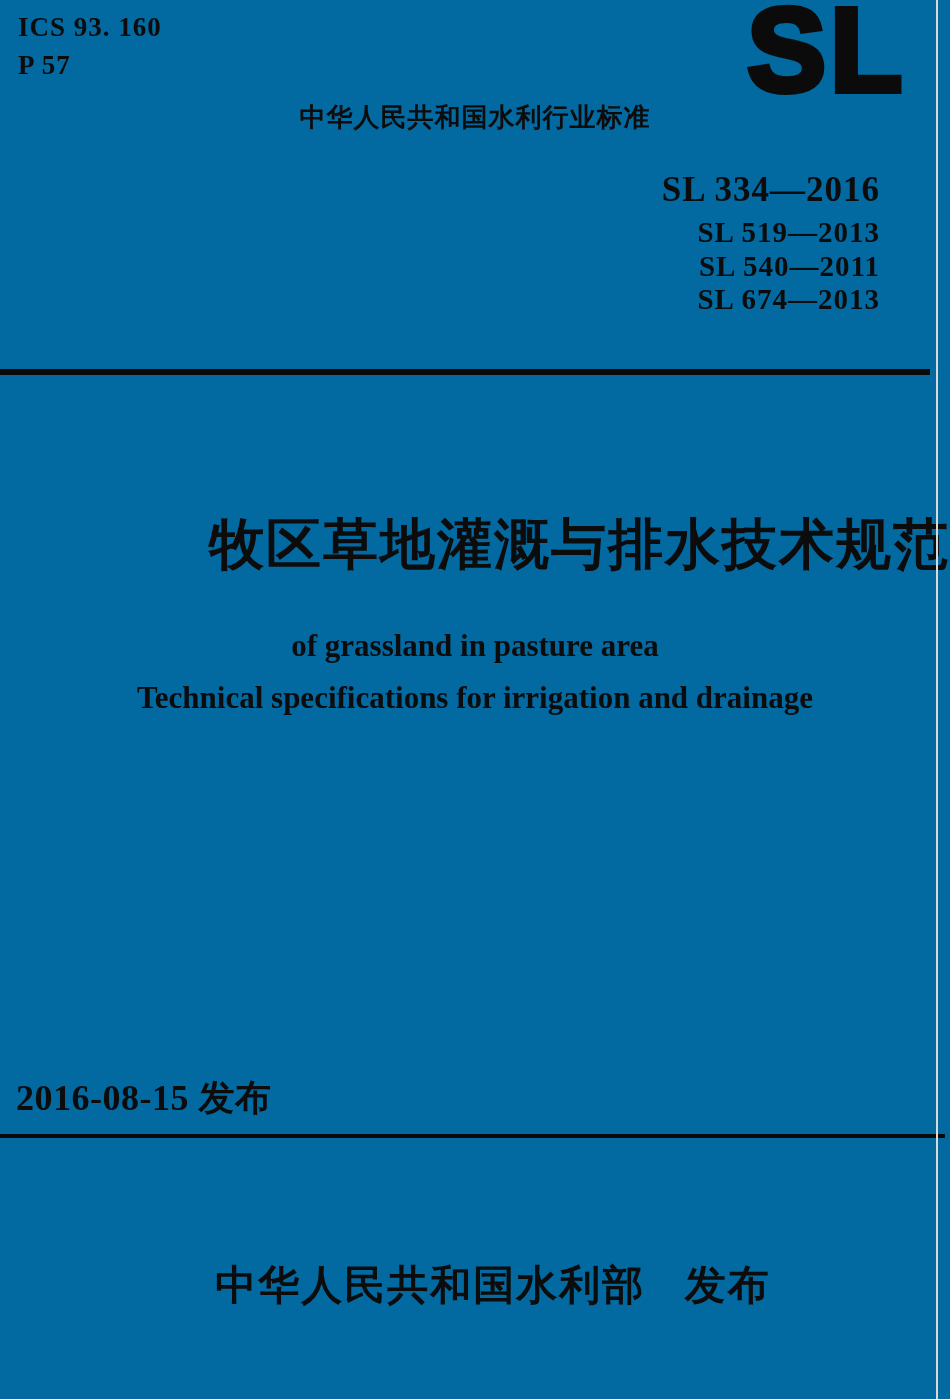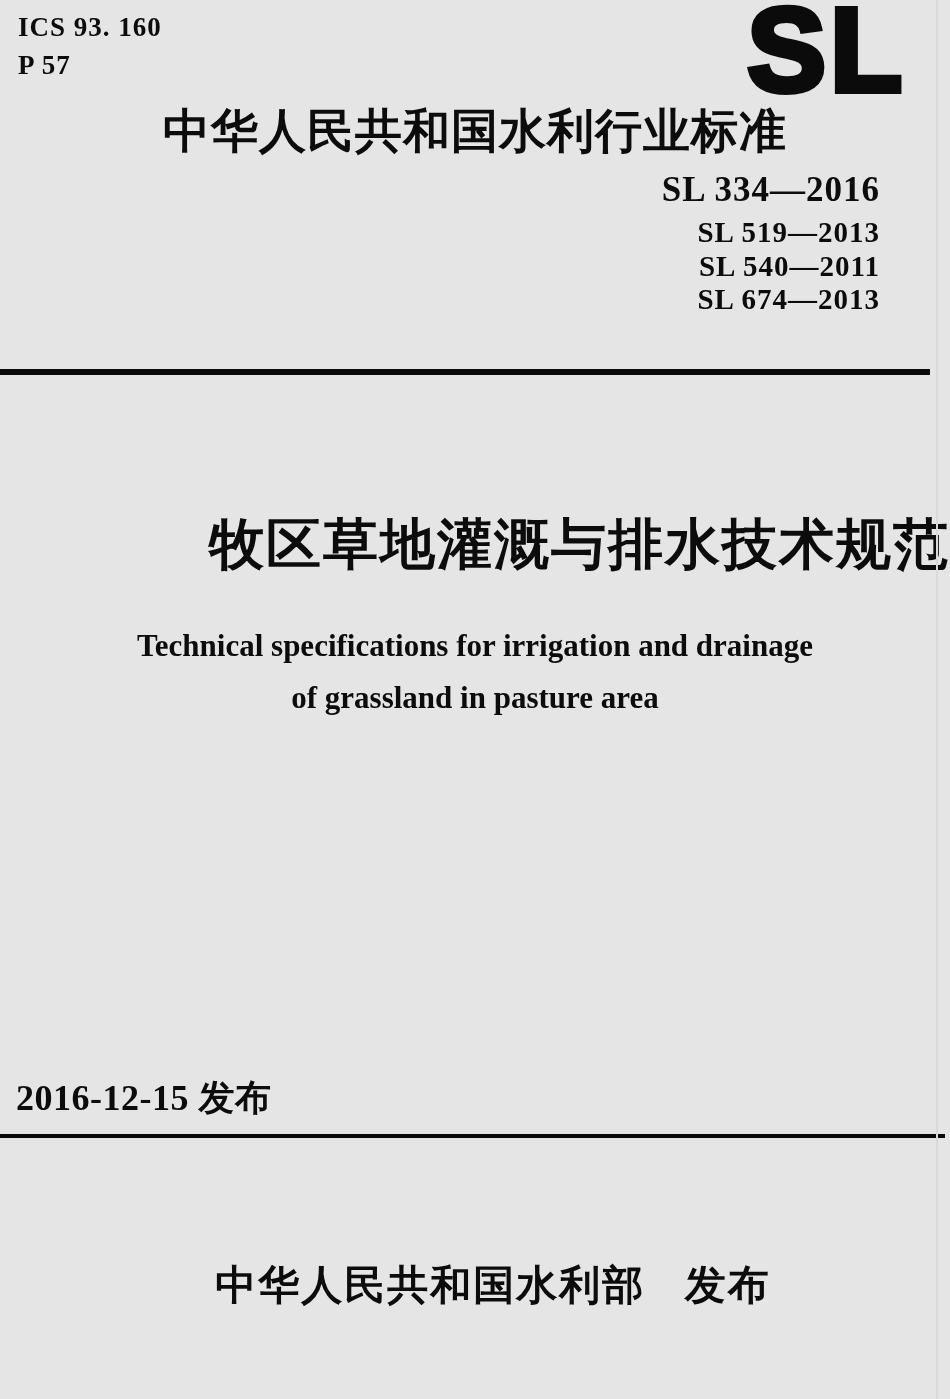--- a/index.html
+++ b/index.html
@@ -5,21 +5,21 @@
   * { margin: 0; padding: 0; box-sizing: border-box; }
   html, body { background: #ffffff; }
   body {
     width: 950px; height: 1399px;
     font-family: "Liberation Serif", "DejaVu Serif", serif;
     color: #0c0c0c;
   }
   .page {
     position: relative;
     width: 950px; height: 1399px;
-    background: #e5e5e5;
+    background: #0369a1;
     overflow: hidden;
   }
   .serif { font-family: "Liberation Serif", "DejaVu Serif", serif; }
   .hei   { font-family: "Liberation Sans", "DejaVu Sans", sans-serif; }
 
   .ics-block {
     position: absolute; left: 18px; top: 8px;
     font-weight: bold; font-size: 27px; line-height: 38px;
     letter-spacing: 1px;
   }
@@ -28,21 +28,21 @@
     position: absolute; right: 44px; top: 0px;
     font-family: Liberation Sans, sans-serif;
     font-weight: bold; font-size: 118px; line-height: 100px;
     letter-spacing: 4px; color: #0b0b0b; margin-left: 31px;
     -webkit-text-stroke: 6px #0b0b0b;
   }
 
   .std-type {
     position: absolute; left: 0; top: 100px; width: 950px;
     text-align: center;
-    font-weight: bold; font-size: 47px; letter-spacing: 1px;
+    font-weight: bold; font-size: 26px; letter-spacing: 1px;
   }
 
   .std-num-block {
     position: absolute; right: 70px; top: 168px;
     text-align: right;
   }
   .std-num {
     font-weight: bold; font-size: 35px; line-height: 44px;
     letter-spacing: 1px;
   }
@@ -115,26 +115,26 @@
         <span>SL 674—2013</span>
       </div>
     </div>
   </div>
 
   <div class="rule rule-top"></div>
 
   <h1 class="title-zh hei">牧区草地灌溉与排水技术规范</h1>
 
   <div class="title-en serif">
+    <div>of grassland in pasture area</div>
     <div>Technical specifications for irrigation and drainage</div>
-    <div>of grassland in pasture area</div>
   </div>
 
   <div class="dates-row serif">
-    <span>2016-12-15 发布</span>
+    <span>2016-08-15 发布</span>
   </div>
 
   <div class="rule rule-bottom"></div>
 
   <div class="publisher hei">中华人民共和国水利部 发布</div>
 
   <div class="scan-line"></div>
 
 </div>
 

